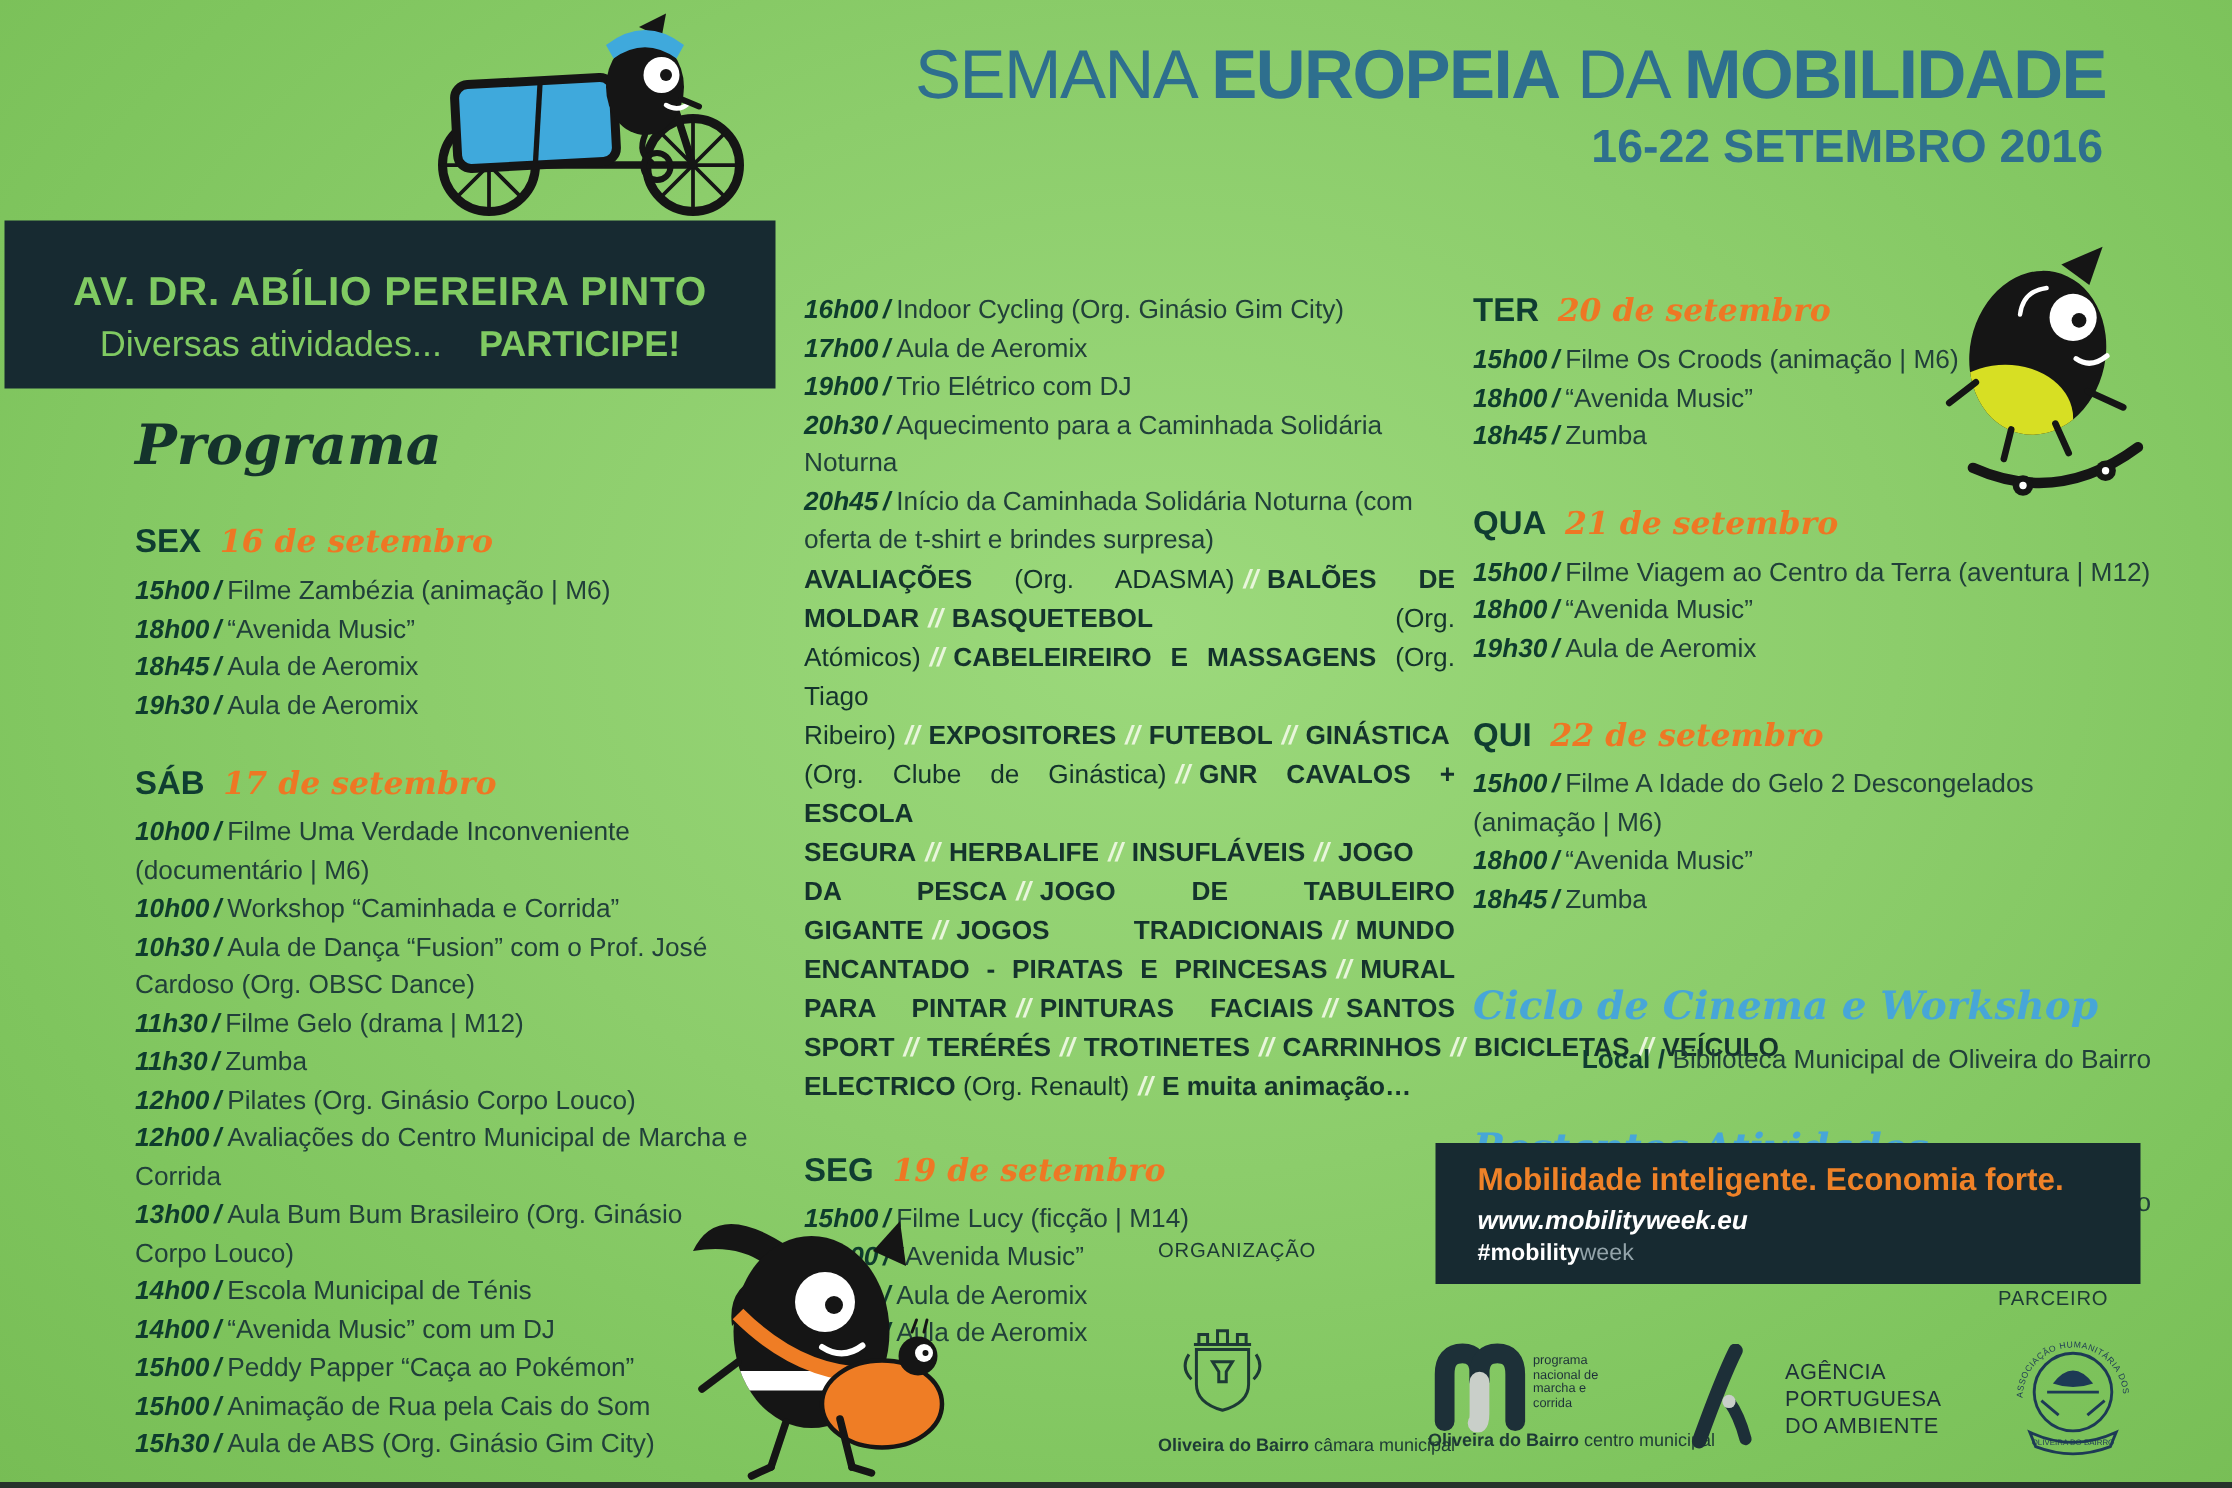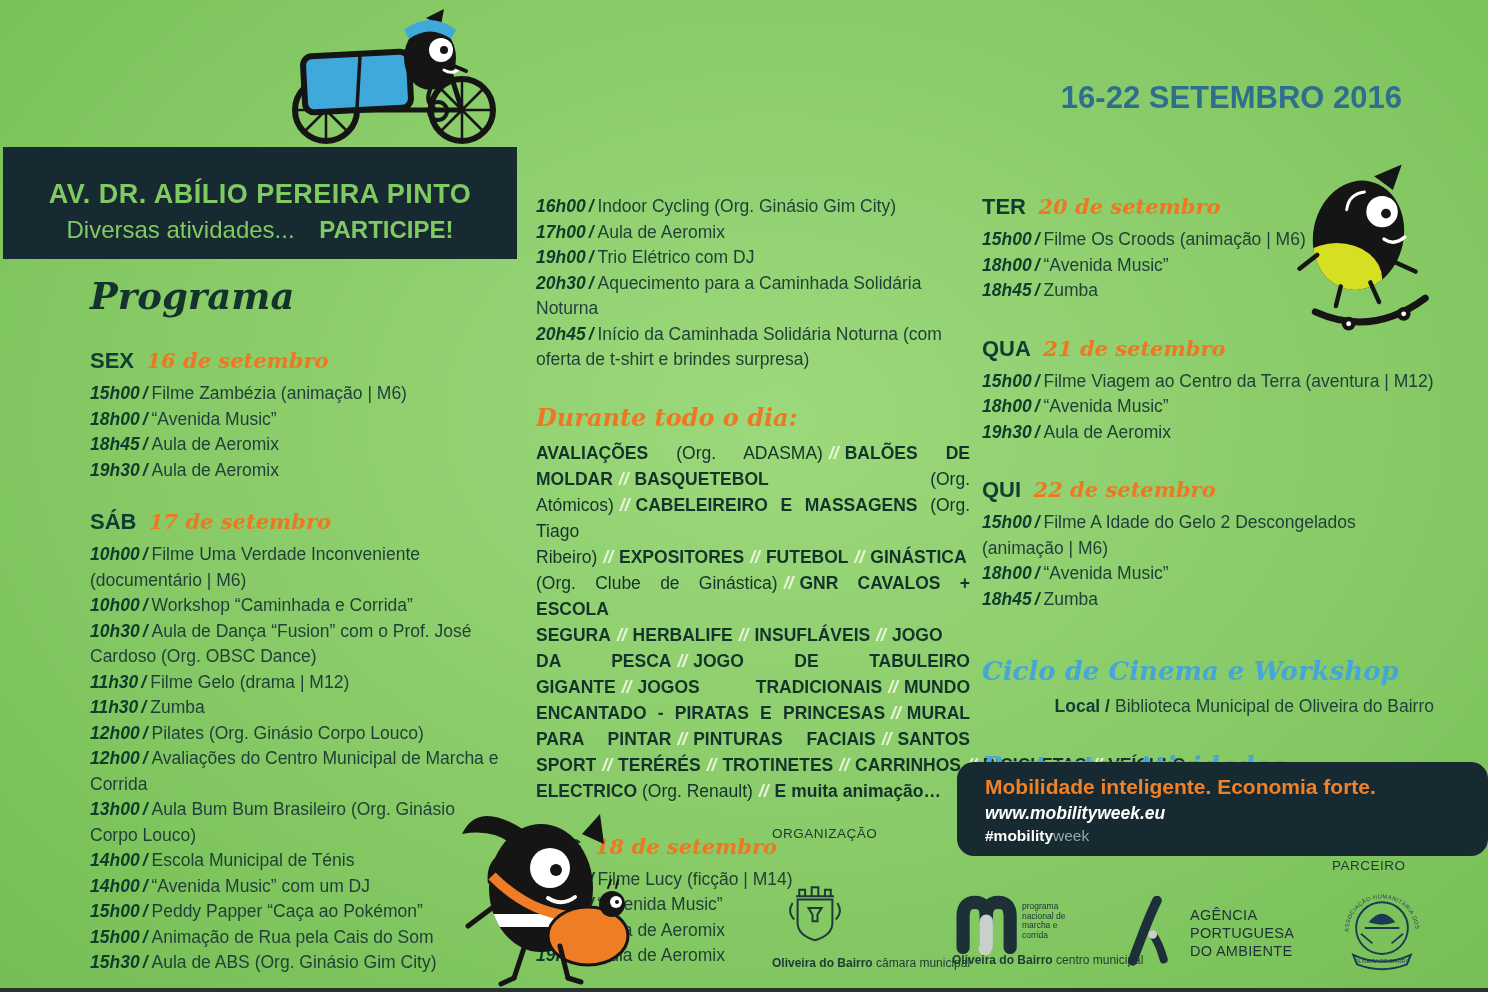--- a/index.html
+++ b/index.html
@@ -40,41 +40,42 @@
   .allday{font-size:17.5px; line-height:26px; text-align:justify; color:#14332c;}
   .ad-item .ad-b{font-weight:700;}
   .ad-item .ad-n{font-weight:400;}
   .ad-item .ad-sep{font-weight:700; font-style:italic; color:#e9f6dc; margin:0 6px;}
   .ad-item:last-child .ad-sep{display:none;}
   .seg-gap{margin-top:30px;}
   .loc-head{font-size:26px; color:#47a6d8; margin:40px 0 10px 0;}
   .loc-line{font-size:17.5px; color:#21403a;text-align:right;}
   .loc-line .lb{font-weight:700; color:#0f3d31; margin-right:5px;}
   
-  .info-box{position:absolute; left:957px; top:762px; width:531px; height:94px;
-            background:#172a31; box-sizing:border-box; padding:13px 18px 0 28px;border-radius:17px;}
+  .info-box{position:absolute; left:957px; top:762px; width:470px; height:94px;
+            background:#172a31; box-sizing:border-box; padding:13px 18px 0 28px;}
   .info-box .slogan{color:#ef8228; font-weight:700; font-size:21px;}
   .info-box .url{color:#ffffff; font-weight:700; font-style:italic; font-size:17.5px; margin-top:4px;}
   .info-box .tag{font-size:15.5px; margin-top:3px; color:#ffffff;}
   .info-box .tag .tb{font-weight:700;}
   .info-box .tag .tl{font-weight:400; color:#93a4aa;}
   
   .flabel{position:absolute; font-size:13.5px; letter-spacing:0.5px; color:#1d3a35;}
   .caption{position:absolute; font-size:12px; color:#1d3a35; white-space:nowrap;}
   .caption b{font-weight:700;}
   .mtext{position:absolute; font-size:8.5px; line-height:9.5px; width:60px; color:#1d3038;}
   .apatext{position:absolute; font-size:14.5px; line-height:18px; color:#1d3038; letter-spacing:0.3px;}
   .bottom-strip{position:absolute; left:0; bottom:0; width:100%; height:4px; background:#26332b;}
   .abs{position:absolute;}
 </style>
 </head>
 <body>
 
 <div id="poster">
 
+  <div class="title"><span>SEMANA </span><b>EUROPEIA</b><span> DA </span><b>MOBILIDADE</b></div>
   <div class="subtitle">16-22 SETEMBRO 2016</div>
 
   <svg class="bike" viewBox="0 0 238 145">
     <g stroke="#151515" fill="none" stroke-linecap="round">
       <circle cx="50" cy="106" r="31" stroke-width="6"></circle>
       <circle cx="186" cy="106" r="31" stroke-width="6"></circle>
       <g stroke-width="2.5">
         <path d="M50 75 V137 M19 106 H81 M28 84 L72 128 M72 84 L28 128"></path>
         <path d="M186 75 V137 M155 106 H217 M164 84 L208 128 M208 84 L164 128"></path>
       </g>
@@ -141,28 +142,27 @@
   <div class="col col2">
     <div>
 
     <div class="entry"><span class="t">16h00</span><span class="sep">/</span><span class="x">Indoor Cycling (Org. Ginásio Gim City)</span></div>
         <div class="entry"><span class="t">17h00</span><span class="sep">/</span><span class="x">Aula de Aeromix</span></div>
         <div class="entry"><span class="t">19h00</span><span class="sep">/</span><span class="x">Trio Elétrico com DJ</span></div>
         <div class="entry"><span class="t">20h30</span><span class="sep">/</span><span class="x">Aquecimento para a Caminhada Solidária Noturna</span></div>
         <div class="entry"><span class="t">20h45</span><span class="sep">/</span><span class="x">Início da Caminhada Solidária Noturna (com oferta de t-shirt e brindes surpresa)</span></div>
       </div>
 
-    <div class="script allday-head">Durante todo o dia:</div>
     <div class="allday">
       
     <span class="ad-item"><span class="ad-b">AVALIAÇÕES</span><span class="ad-n"> (Org. ADASMA)</span><span class="ad-sep">//</span></span><span class="ad-item"><span class="ad-b">BALÕES DE MOLDAR</span><span class="ad-n"></span><span class="ad-sep">//</span></span><span class="ad-item"><span class="ad-b">BASQUETEBOL</span><span class="ad-n"> (Org. Atómicos)</span><span class="ad-sep">//</span></span><span class="ad-item"><span class="ad-b">CABELEIREIRO E MASSAGENS</span><span class="ad-n"> (Org. Tiago Ribeiro)</span><span class="ad-sep">//</span></span><span class="ad-item"><span class="ad-b">EXPOSITORES</span><span class="ad-n"></span><span class="ad-sep">//</span></span><span class="ad-item"><span class="ad-b">FUTEBOL</span><span class="ad-n"></span><span class="ad-sep">//</span></span><span class="ad-item"><span class="ad-b">GINÁSTICA</span><span class="ad-n"> (Org. Clube de Ginástica)</span><span class="ad-sep">//</span></span><span class="ad-item"><span class="ad-b">GNR CAVALOS + ESCOLA SEGURA</span><span class="ad-n"></span><span class="ad-sep">//</span></span><span class="ad-item"><span class="ad-b">HERBALIFE</span><span class="ad-n"></span><span class="ad-sep">//</span></span><span class="ad-item"><span class="ad-b">INSUFLÁVEIS</span><span class="ad-n"></span><span class="ad-sep">//</span></span><span class="ad-item"><span class="ad-b">JOGO DA PESCA</span><span class="ad-n"></span><span class="ad-sep">//</span></span><span class="ad-item"><span class="ad-b">JOGO DE TABULEIRO GIGANTE</span><span class="ad-n"></span><span class="ad-sep">//</span></span><span class="ad-item"><span class="ad-b">JOGOS TRADICIONAIS</span><span class="ad-n"></span><span class="ad-sep">//</span></span><span class="ad-item"><span class="ad-b">MUNDO ENCANTADO - PIRATAS E PRINCESAS</span><span class="ad-n"></span><span class="ad-sep">//</span></span><span class="ad-item"><span class="ad-b">MURAL PARA PINTAR</span><span class="ad-n"></span><span class="ad-sep">//</span></span><span class="ad-item"><span class="ad-b">PINTURAS FACIAIS</span><span class="ad-n"></span><span class="ad-sep">//</span></span><span class="ad-item"><span class="ad-b">SANTOS SPORT</span><span class="ad-n"></span><span class="ad-sep">//</span></span><span class="ad-item"><span class="ad-b">TERÉRÉS</span><span class="ad-n"></span><span class="ad-sep">//</span></span><span class="ad-item"><span class="ad-b">TROTINETES</span><span class="ad-n"></span><span class="ad-sep">//</span></span><span class="ad-item"><span class="ad-b">CARRINHOS</span><span class="ad-n"></span><span class="ad-sep">//</span></span><span class="ad-item"><span class="ad-b">BICICLETAS</span><span class="ad-n"></span><span class="ad-sep">//</span></span><span class="ad-item"><span class="ad-b">VEÍCULO ELECTRICO</span><span class="ad-n"> (Org. Renault)</span><span class="ad-sep">//</span></span><span class="ad-item"><span class="ad-b">E muita animação…</span><span class="ad-n"></span></span></div>
 
     <div class="day-head seg-gap">
       <span class="day-abbr">SEG</span>
-      <span class="script day-date">18 de setembro</span>
+      <span class="script day-date">19 de setembro</span>
     </div>
     <div>
 
     <div class="entry"><span class="t">15h00</span><span class="sep">/</span><span class="x">Filme Lucy (ficção | M14)</span></div>
         <div class="entry"><span class="t">18h00</span><span class="sep">/</span><span class="x">“Avenida Music”</span></div>
         <div class="entry"><span class="t">18h45</span><span class="sep">/</span><span class="x">Aula de Aeromix</span></div>
         <div class="entry"><span class="t">19h30</span><span class="sep">/</span><span class="x">Aula de Aeromix</span></div>
       </div>
   </div>
 

